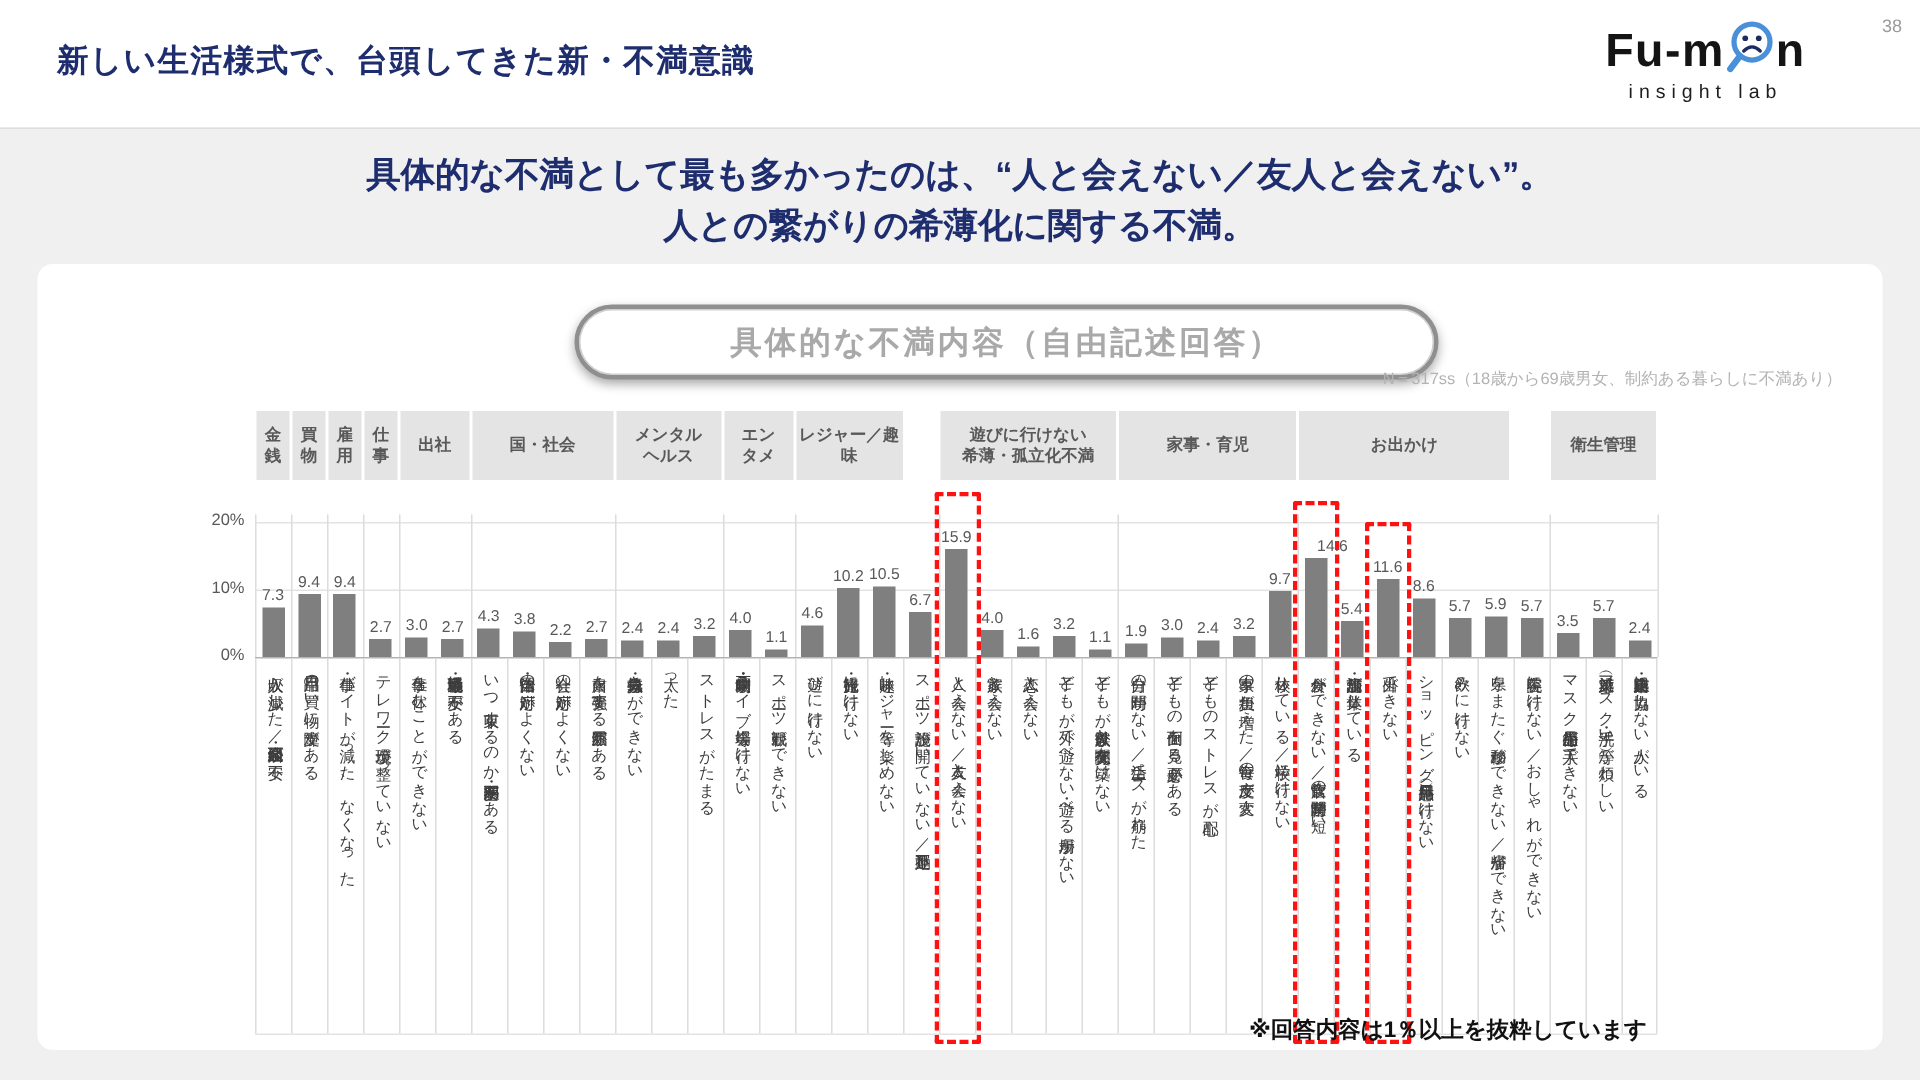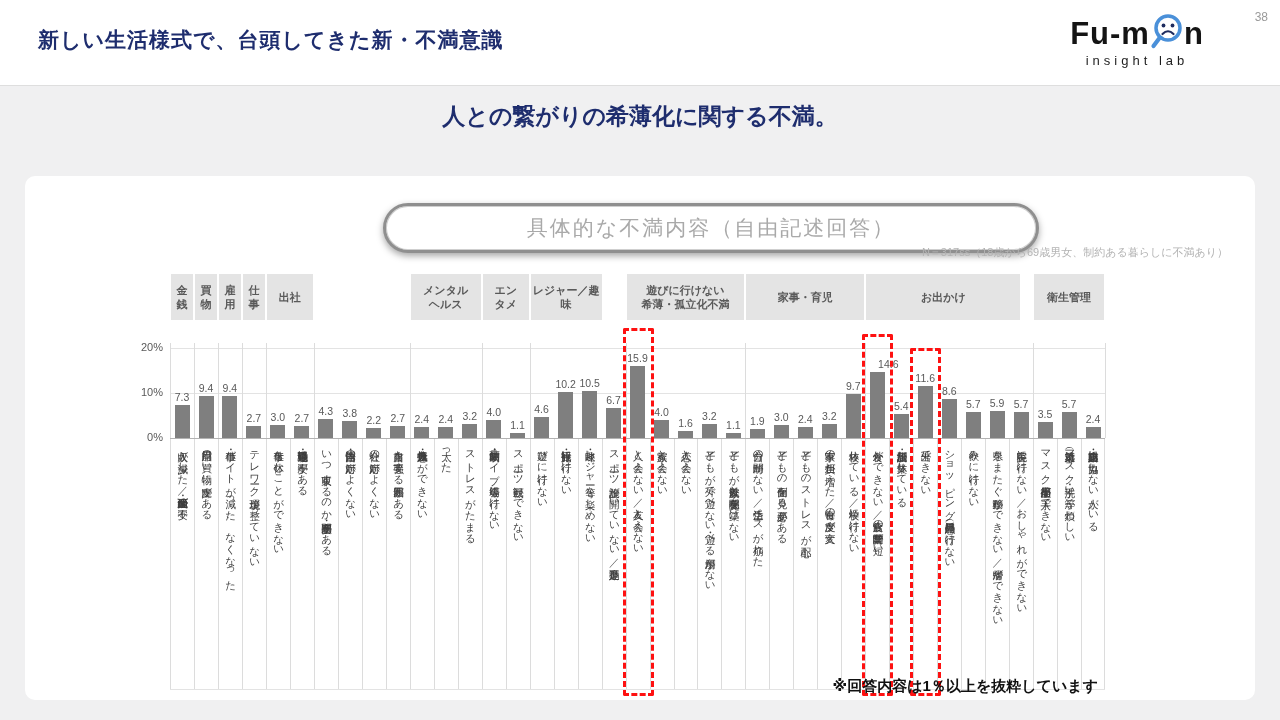--- a/index.html
+++ b/index.html
@@ -7,21 +7,21 @@
   .slide{position:relative;width:1280px;height:720px;background:#ffffff;overflow:hidden;margin:0 auto;}
   .band{position:absolute;left:0;top:85px;right:0;bottom:0;background:#f0f0f1;border-top:1px solid #dedede;}
   .page-title{position:absolute;left:38px;top:26px;font-size:21px;font-weight:bold;color:#1e2d6e;letter-spacing:1px;}
   .page-num{position:absolute;right:12px;top:10px;font-size:12px;color:#9a9a9a;}
   .logo{position:absolute;right:48px;top:12px;width:190px;text-align:center;}
   .logo-main{display:flex;align-items:center;justify-content:center;font-size:31px;font-weight:700;color:#141414;letter-spacing:1px;}
   .logo-main svg{margin:0 -1px 4px -1px;}
   .logo-sub{font-size:13px;color:#1d1d1d;letter-spacing:4px;margin-top:-3px;}
   .lede{position:absolute;top:99px;left:0;right:0;text-align:center;font-size:23px;font-weight:bold;color:#1e2d6e;line-height:34px;}
   .card{position:absolute;left:25px;top:176px;width:1230px;height:524px;background:#ffffff;border-radius:10px;}
-  .pill{position:absolute;left:358px;top:27px;width:656px;height:50px;box-sizing:border-box;border:3px solid #8f8f8f;border-radius:28px;box-shadow:0 3px 7px rgba(0,0,0,.35), inset 0 0 0 1px #cfcfcf;display:flex;align-items:center;justify-content:center;font-size:21px;font-weight:normal;color:#a9a9a9;letter-spacing:2px;background:#fff;z-index:2;}
+  .pill{position:absolute;left:358px;top:27px;width:576px;height:50px;box-sizing:border-box;border:3px solid #8f8f8f;border-radius:28px;box-shadow:0 3px 7px rgba(0,0,0,.35), inset 0 0 0 1px #cfcfcf;display:flex;align-items:center;justify-content:center;font-size:21px;font-weight:bold;color:#a9a9a9;letter-spacing:2px;background:#fff;z-index:2;}
   .n-note{position:absolute;right:27px;top:69px;font-size:11px;color:#b3b3b3;z-index:2;}
   .footnote{position:absolute;right:157px;top:501px;font-size:15px;font-weight:bold;color:#111111;z-index:3;}
   .chart{position:absolute;left:0;top:0;width:100%;height:100%;z-index:1;}
   .grid-h{position:absolute;height:1px;background:#e3e3e3;}
   .grid-v{position:absolute;width:1px;background:#dcdcdc;}
   .ytick{position:absolute;width:44px;text-align:right;font-size:11px;color:#595959;}
   .bar{position:absolute;background:#7f7f7f;}
   .val{position:absolute;font-size:10.5px;color:#595959;text-align:center;white-space:nowrap;}
   .ghead{position:absolute;background:#e4e4e4;display:flex;align-items:center;justify-content:center;text-align:center;font-size:11px;font-weight:bold;color:#595959;white-space:pre-line;line-height:1.3;}
   .xlab{position:absolute;border-left:1px solid #dcdcdc;box-sizing:border-box;padding-top:4px;display:flex;justify-content:center;overflow:hidden;}
@@ -47,20 +47,21 @@
         <line x1="10.5" y1="26" x2="4.5" y2="34" stroke="#4a90d9" stroke-width="4.2" stroke-linecap="round"></line>
       </svg>
       <span>n</span>
     </div>
     <div class="logo-sub">insight lab</div>
   </div>
 
   <div class="band"></div>
 
   <div class="lede">
+    <div>具体的な不満として最も多かったのは、“人と会えない／友人と会えない”。</div>
     <div>人との繋がりの希薄化に関する不満。</div>
   </div>
 
   <div class="card">
     <div class="pill">具体的な不満内容（自由記述回答）</div>
     <div class="n-note">N＝317ss（18歳から69歳男女、制約ある暮らしに不満あり）</div>
     <div id="chart" class="chart">
         <div class="grid-h" style="left: 145px; top: 262px; width: 935px; background: rgb(179, 179, 179);"></div>
         <div class="ytick" style="left: 94px; top: 255px;">0%</div>
         <div class="grid-h" style="left: 145px; top: 217px; width: 935px;"></div>
@@ -83,29 +84,30 @@
         <div class="grid-v" style="left: 1080px; top: 167px; height: 95px;"></div>
         <div class="ghead" style="left: 146px; top: 98px; width: 22px; height: 46px;">金
 銭</div>
         <div class="ghead" style="left: 170px; top: 98px; width: 22px; height: 46px;">買
 物</div>
         <div class="ghead" style="left: 193.9px; top: 98px; width: 22px; height: 46px;">雇
 用</div>
         <div class="ghead" style="left: 217.9px; top: 98px; width: 22px; height: 46px;">仕
 事</div>
         <div class="ghead" style="left: 241.9px; top: 98px; width: 45.9px; height: 46px;">出社</div>
+        <div class="ghead" style="left: 289.8px; top: 98px; width: 93.9px; height: 46px;">国・社会</div>
         <div class="ghead" style="left: 385.7px; top: 98px; width: 69.9px; height: 46px;">メンタル
 ヘルス</div>
         <div class="ghead" style="left: 457.7px; top: 98px; width: 45.9px; height: 46px;">エン
 タメ</div>
         <div class="ghead" style="left: 505.6px; top: 98px; width: 71px; height: 46px;">レジャー／趣味</div>
         <div class="ghead" style="left: 601.5px; top: 98px; width: 117.9px; height: 46px;">遊びに行けない
 希薄・孤立化不満</div>
         <div class="ghead" style="left: 721.4px; top: 98px; width: 117.9px; height: 46px;">家事・育児</div>
-        <div class="ghead" style="left: 841.3px; top: 98px; width: 154px; height: 46px;">お出かけ</div>
+        <div class="ghead" style="left: 841.3px; top: 98px; width: 140px; height: 46px;">お出かけ</div>
         <div class="ghead" style="left: 1009.1px; top: 98px; width: 69.9px; height: 46px;">衛生管理</div>
         <div class="bar" style="left: 149.5px; top: 229.2px; width: 15px; height: 32.9px; background: rgb(127, 127, 127);"></div>
         <div class="val" style="left: 142px; top: 215.2px; width: 30px;">7.3</div>
         <div class="xlab" style="left: 145px; top: 263px; width: 23.97px; height: 250px;">
           <span>収入が減少した／金銭面・経済面が不安</span>
         </div>
         <div class="bar" style="left: 173.5px; top: 219.7px; width: 15px; height: 42.3px; background: rgb(127, 127, 127);"></div>
         <div class="val" style="left: 166px; top: 205.7px; width: 30px;">9.4</div>
         <div class="xlab" style="left: 169px; top: 263px; width: 23.97px; height: 250px;">
           <span>日用品の買い物に支障がある</span>

